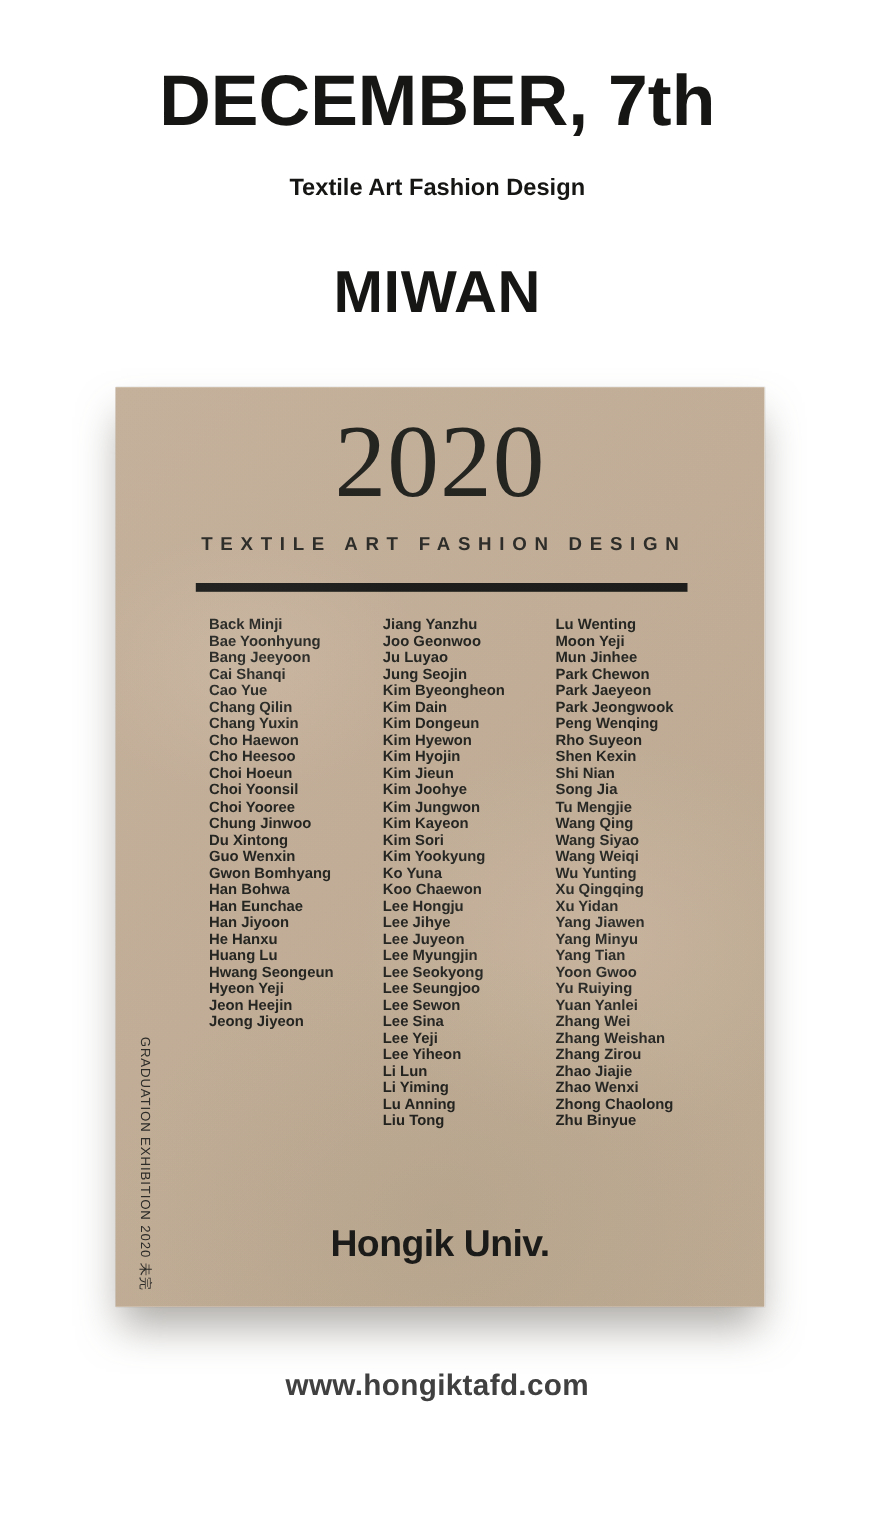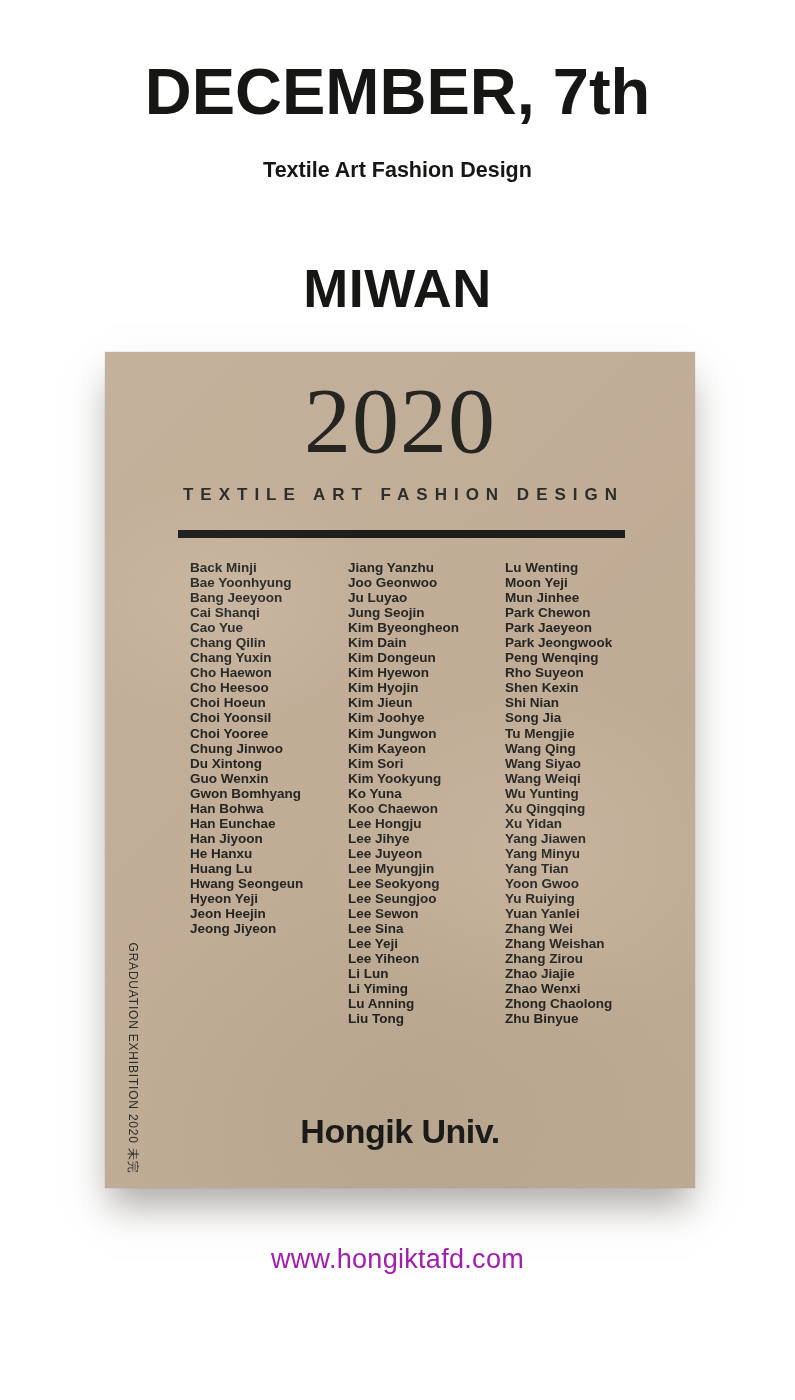--- a/index.html
+++ b/index.html
@@ -16,21 +16,21 @@
   .date-title{
     top:56px;
     font-size:65px;font-weight:700;letter-spacing:0px;
     line-height:1.1;color:#161614;
   }
   .subtitle{
     top:156px;
     font-size:21.5px;font-weight:700;line-height:28px;color:#161614;
   }
   .model-name{
-    top:257px;
+    top:235px;
     font-size:54px;font-weight:700;letter-spacing:0.5px;color:#161614;
   }
 
   .poster{
     position:absolute;left:105px;top:352px;width:590px;height:836px;
     background:linear-gradient(135deg,#cdb9a1 0%,#cab59d 45%,#c5b097 100%);
     box-shadow:0 22px 36px -4px rgba(105,100,92,0.55), 0 0 1px rgba(0,0,0,0.25);
   }
   
   .poster::after{
@@ -73,21 +73,21 @@
     font-size:12px;font-weight:400;letter-spacing:0.8px;
     color:#2b2a27;white-space:nowrap;text-align:center;line-height:15px;
   }
   .university{
     top:760px;
     font-size:34px;font-weight:700;letter-spacing:-0.5px;
     color:#1c1c1a;
   }
   .website{
     top:1244px;
-    font-size:27px;font-weight:400;letter-spacing:0.3px;color:#a21caf;
+    font-size:27px;font-weight:700;letter-spacing:0.3px;color:#404040;
   }
 </style>
 </head>
 <body>
 
 <div class="centered date-title">DECEMBER, 7th</div>
 
 <div class="centered subtitle">
   <div>Textile Art Fashion Design</div>
 </div>

